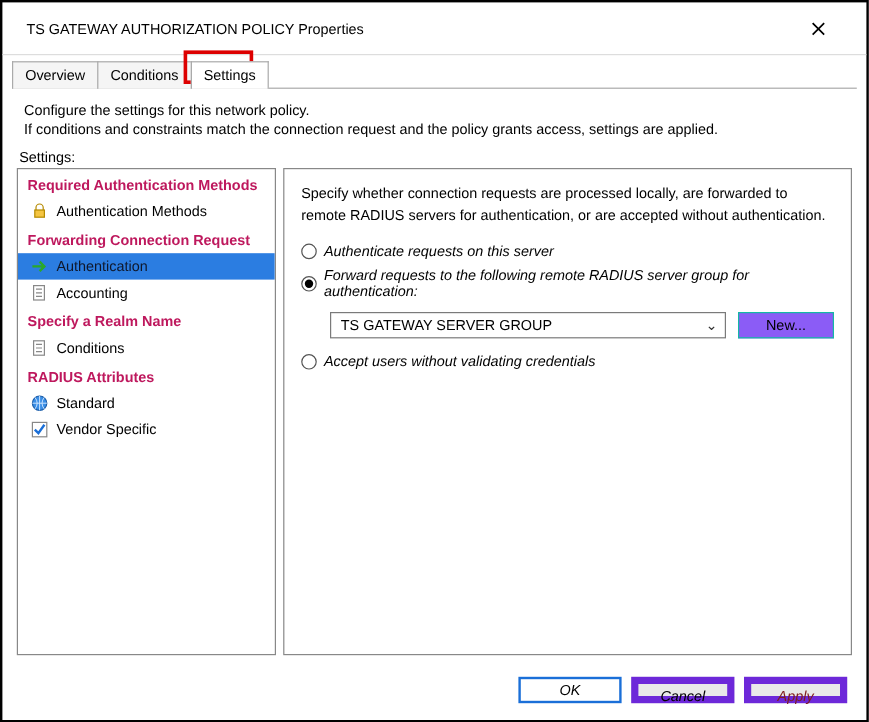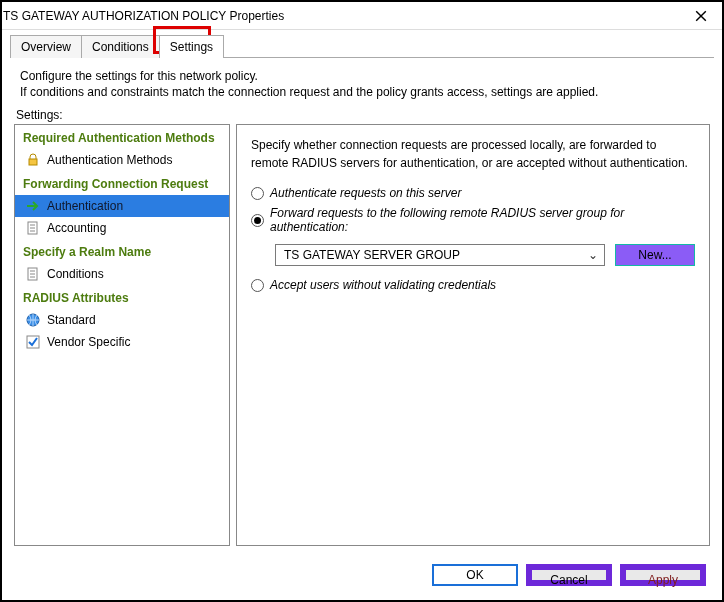--- a/index.html
+++ b/index.html
@@ -13,24 +13,24 @@
   .window {
     width: 724px;
     height: 602px;
     border: 2px solid #000;
     position: relative;
     background: #fff;
     display: flex;
     flex-direction: column;
   }
   .titlebar {
-    height: 28px;
-    display: flex;
-    align-items: center;
-    padding: 0 1px;
+    height: 44px;
+    display: flex;
+    align-items: center;
+    padding: 0 20px;
     font-size: 12px;
     border-bottom: 1px solid #ddd;
   }
   .titlebar .title { flex: 1; }
   .close-btn {
     width: 40px;
     height: 26px;
     display: flex;
     align-items: center;
     justify-content: center;
@@ -83,21 +83,21 @@
     gap: 6px;
     min-height: 0;
   }
   .sidebar {
     width: 216px;
     border: 1px solid #888;
     background: #fff;
     overflow: auto;
   }
   .sb-header {
-    color: #4d7c0f;
+    color: #be185d;
     font-weight: bold;
     padding: 6px 8px 4px 8px;
     font-size: 12px;
   }
   .sb-item {
     display: flex;
     align-items: center;
     gap: 6px;
     padding: 3px 8px 3px 10px;
     cursor: pointer;
@@ -167,20 +167,21 @@
     font-size: 12px;
     text-align: center;
     line-height: 20px;
     cursor: pointer;
   }
   .footer {
     display: flex;
     justify-content: flex-end;
     gap: 8px;
     padding: 10px 16px 14px 0;
+    font-style: italic;
   }
   .btn {
     width: 86px;
     height: 22px;
     border: 6px solid #6d28d9;
     background: #e9e9e9;
     font-size: 12px;
     text-align: center;
     line-height: 20px;
     cursor: pointer;

